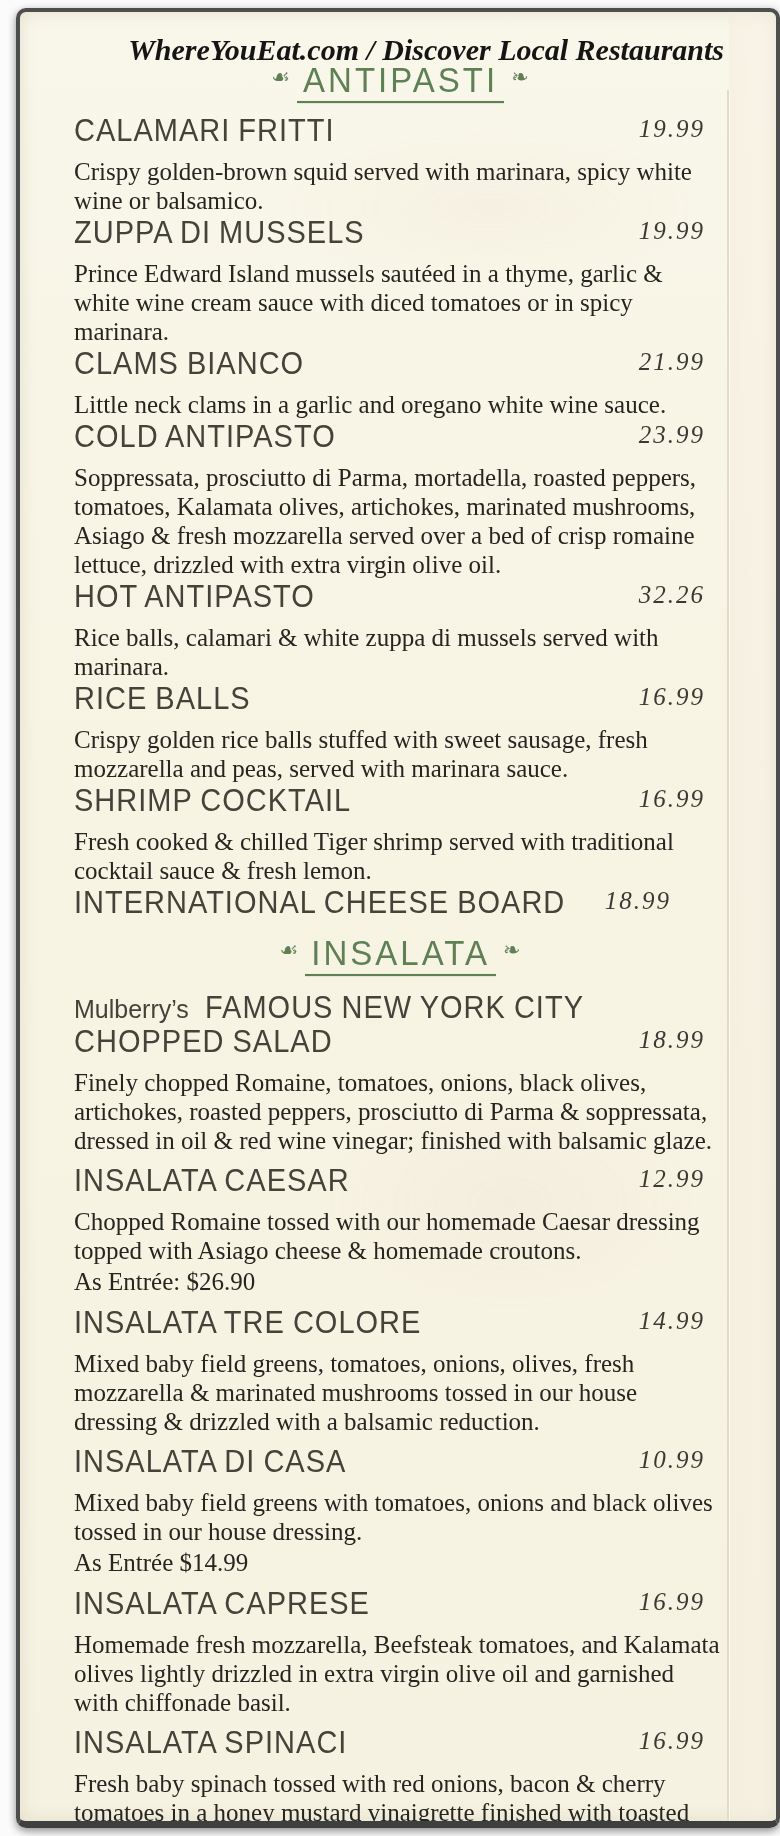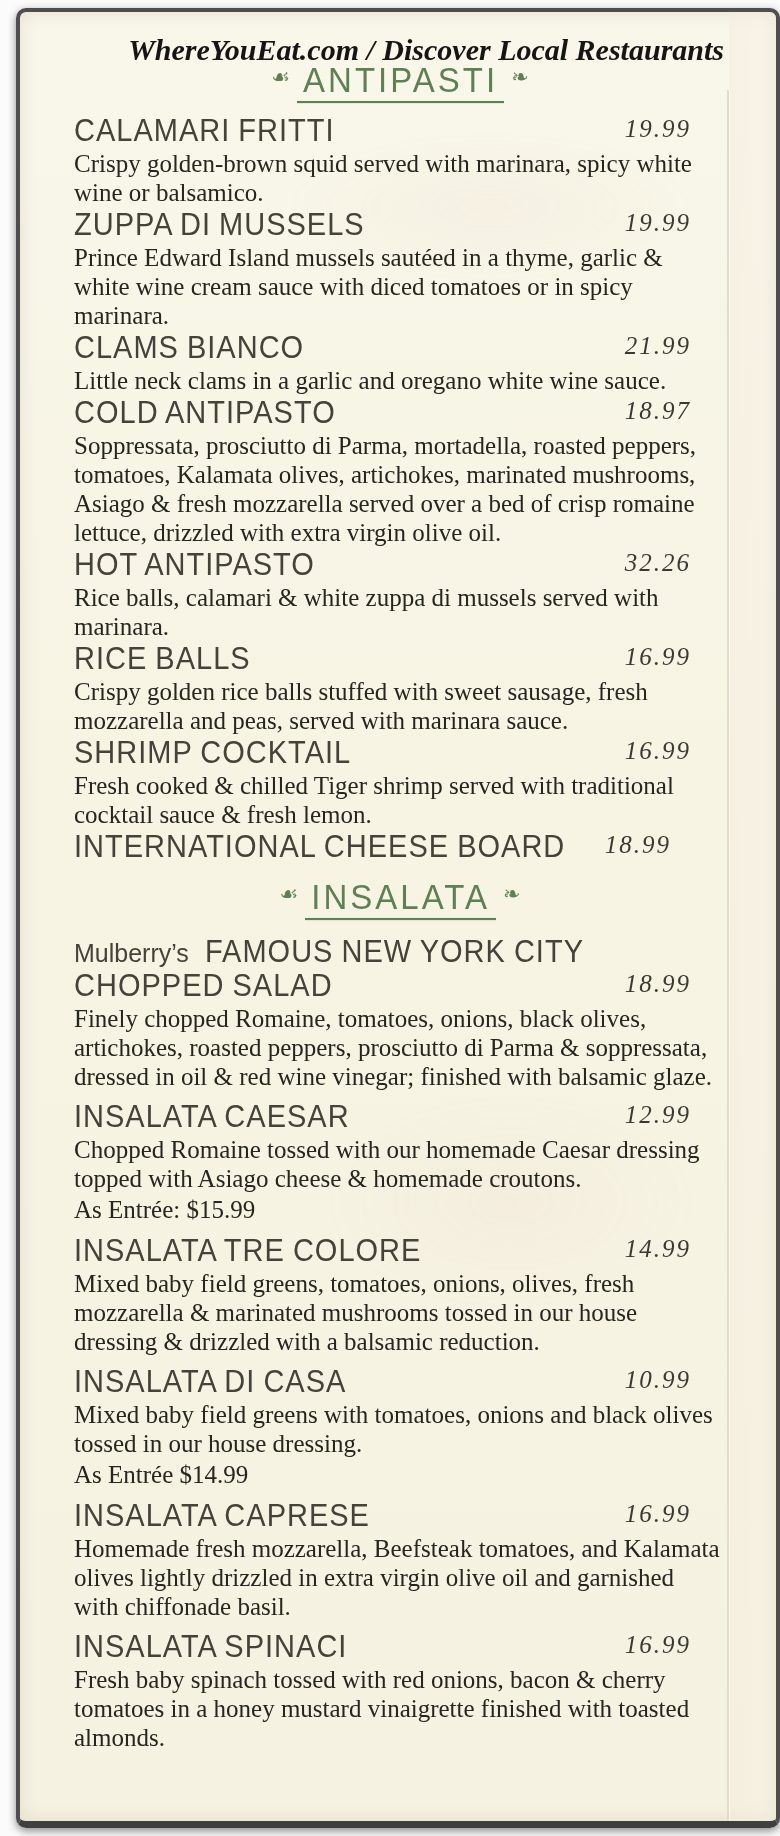--- a/index.html
+++ b/index.html
@@ -50,25 +50,25 @@
   .title-row { display:flex; justify-content:space-between; align-items:flex-start; }
   .item-title {
     font-family:"Liberation Sans", sans-serif; font-weight:400;
     font-size:29px; line-height:33px; color:#45423a;
     letter-spacing:1px; word-spacing:-1px; transform:scaleY(1.06); transform-origin:left bottom;
     white-space:nowrap;
   }
   .item-title .prefix { font-size:25px; letter-spacing:0px; text-transform:none; }
   .price {
     font-family:"Liberation Serif", serif; font-style:italic;
-    font-size:25px; color:#3b3933; letter-spacing:2px; margin-right:35px; white-space:nowrap;
+    font-size:25px; color:#3b3933; letter-spacing:2px; margin-right:21px; white-space:nowrap;
   }
   .desc {
     font-family:"Liberation Serif", serif; font-size:25px; line-height:29px;
-    color:#262520; max-width:648px; margin-top:1px;
+    color:#262520; max-width:648px; margin-top:9px;
   }
   .note { font-family:"Liberation Serif", serif; font-size:25px; line-height:30px; color:#262520; margin-top:2px; }
 </style>
 </head>
 <body>
 
 <div class="scan">
   <div class="paper">
     <div class="ghost g1"></div>
     <div class="ghost g2"></div>
@@ -105,21 +105,21 @@
           <div class="title-row">
             <span class="item-title">CLAMS BIANCO</span>
             <span class="price">21.99</span>
           </div>
           <p class="desc">Little neck clams in a garlic and oregano white wine sauce.</p>
         </div>
 
         <div class="item">
           <div class="title-row">
             <span class="item-title">COLD ANTIPASTO</span>
-            <span class="price">18.97</span>
+            <span class="price">23.99</span>
           </div>
           <p class="desc">Soppressata, prosciutto di Parma, mortadella, roasted peppers, tomatoes, Kalamata olives, artichokes, marinated mushrooms, Asiago &amp; fresh mozzarella served over a bed of crisp romaine lettuce, drizzled with extra virgin olive oil.</p>
         </div>
 
         <div class="item">
           <div class="title-row">
             <span class="item-title">HOT ANTIPASTO</span>
             <span class="price">32.26</span>
           </div>
           <p class="desc">Rice balls, calamari &amp; white zuppa di mussels served with marinara.</p>
@@ -166,21 +166,21 @@
           </div>
           <p class="desc">Finely chopped Romaine, tomatoes, onions, black olives, artichokes, roasted peppers, prosciutto di Parma &amp; soppressata, dressed in oil &amp; red wine vinegar; finished with balsamic glaze.</p>
         </div>
 
         <div class="item">
           <div class="title-row">
             <span class="item-title">INSALATA CAESAR</span>
             <span class="price">12.99</span>
           </div>
           <p class="desc">Chopped Romaine tossed with our homemade Caesar dressing topped with Asiago cheese &amp; homemade croutons.</p>
-          <p class="note">As Entrée: $15.99</p>
+          <p class="note">As Entrée: $26.90</p>
         </div>
 
         <div class="item">
           <div class="title-row">
             <span class="item-title">INSALATA TRE COLORE</span>
             <span class="price">14.99</span>
           </div>
           <p class="desc">Mixed baby field greens, tomatoes, onions, olives, fresh mozzarella &amp; marinated mushrooms tossed in our house dressing &amp; drizzled with a balsamic reduction.</p>
         </div>
 

